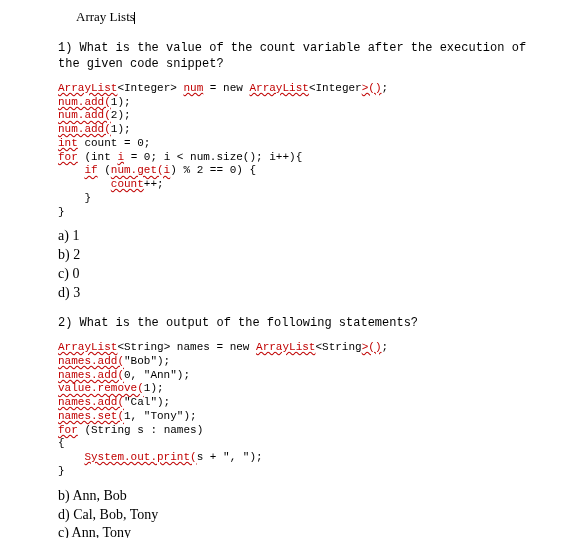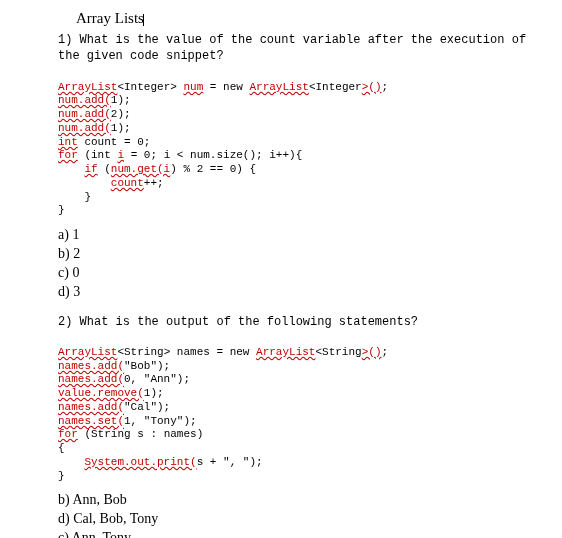--- a/index.html
+++ b/index.html
@@ -8,40 +8,40 @@
     color: #000;
     background: #fff;
     margin: 0;
     padding: 8px 8px 8px 58px;
     width: 562px;
     box-sizing: border-box;
     line-height: 1.35;
   }
   .title {
     margin-left: 18px;
-    margin-bottom: 4px;
-    font-size: 15px;
+    margin-bottom: 14px;
+    font-size: 13px;
   }
   .cursor {
     display: inline-block;
     width: 1px;
     height: 12px;
     background: #000;
     vertical-align: text-bottom;
     margin-left: -1px;
   }
   .question {
     margin-bottom: 10px;
     font-family: Liberation Mono, monospace;
   }
   pre.code {
     font-family: "Courier New", monospace;
     font-size: 11px;
     color: #000;
-    margin: 16px 0 8px 0;
+    margin: 4px 0 8px 0;
     white-space: pre;
     line-height: 1.25;
   }
   .err {
     color: #c00000;
     text-decoration: underline;
     text-decoration-style: wavy;
     text-decoration-color: #c00000;
   }
   .answers {

